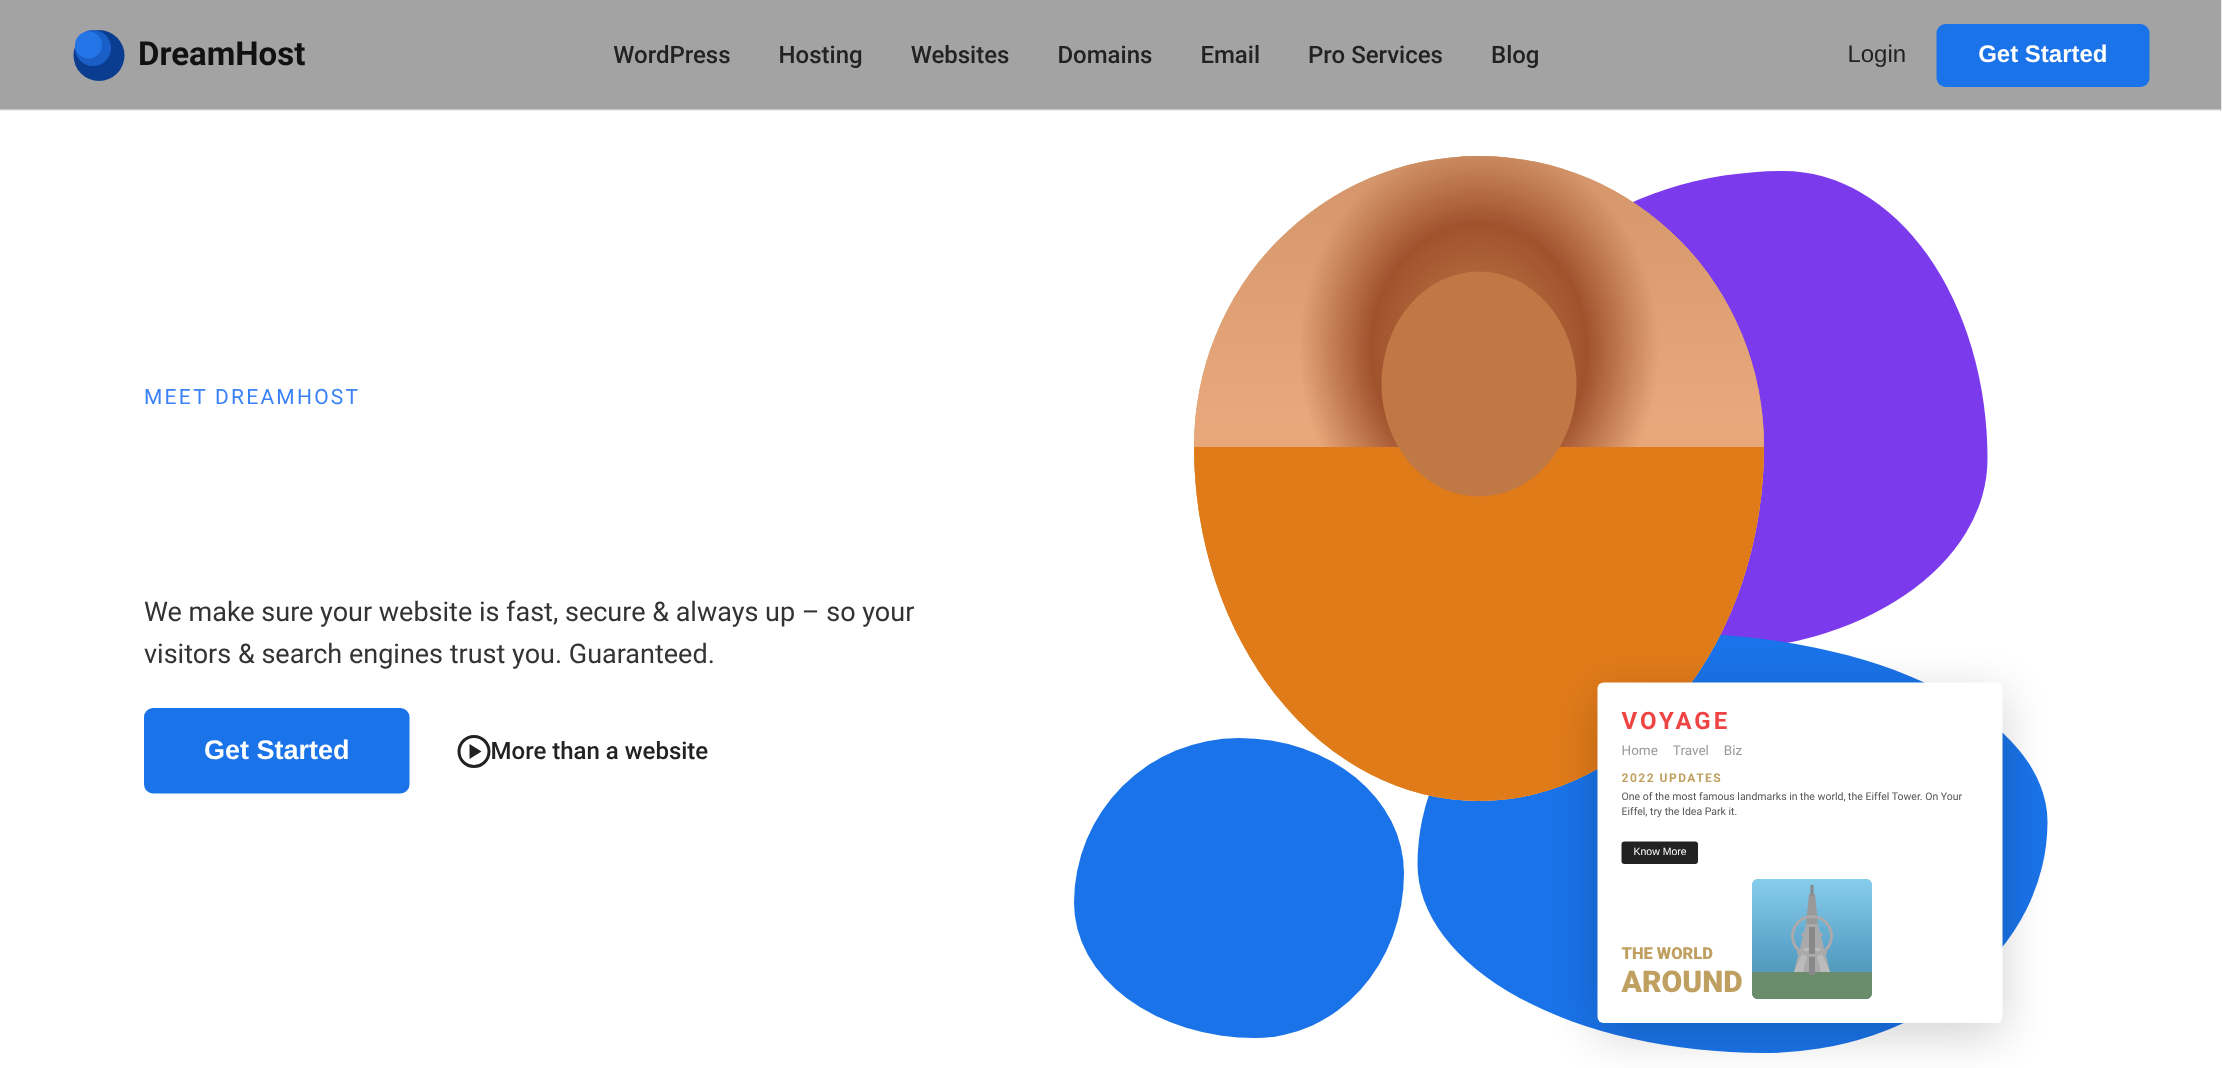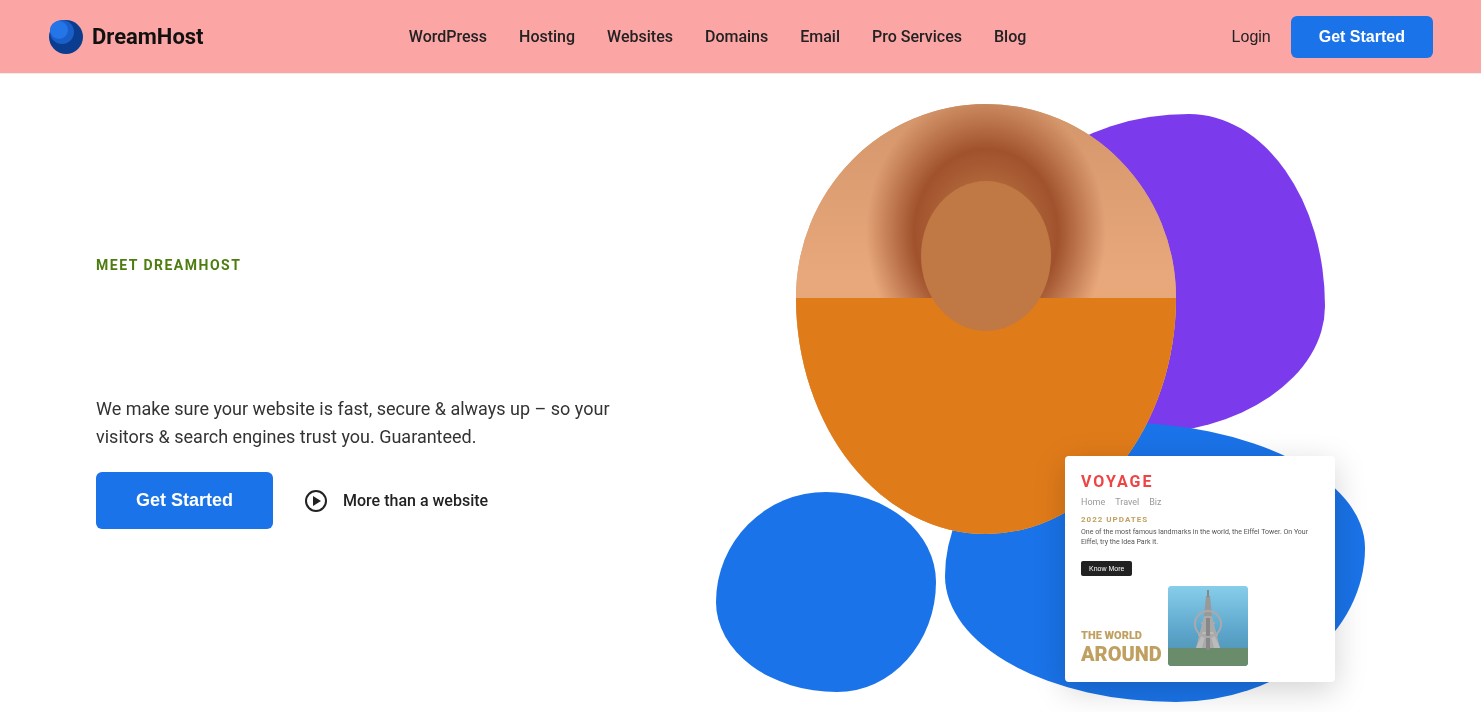--- a/index.html
+++ b/index.html
@@ -2,21 +2,21 @@
 <html><head>
   <meta charset="utf-8">
   <style>
     * { margin: 0; padding: 0; box-sizing: border-box; }
     body { font-family: -apple-system, BlinkMacSystemFont, 'Segoe UI', Roboto, sans-serif; background: #fff; width: 1481px; height: 712px; overflow: hidden; }
 
     
     nav {
       display: flex; align-items: center; justify-content: space-between;
       padding: 0 48px; height: 74px; border-bottom: 1px solid #eee;
-      background: #fca5a5; position: relative; z-index: 10; gap: 46px;
+      background: #a3a3a3; position: relative; z-index: 10; gap: 46px;
     }
     .nav-logo { display: flex; align-items: center; gap: 8px; cursor: pointer; }
     .logo-crescent {
       display: inline-block;
       width: 36px; height: 36px;
     }
     .nav-brand { font-size: 22px; font-weight: 700; color: #111; }
     .nav-links { display: flex; align-items: center; gap: 32px; }
     .nav-links a {
       text-decoration: none; color: #222; font-size: 16px; font-weight: 500;
@@ -38,38 +38,38 @@
       padding: 0 96px 0 96px;
       height: calc(712px - 74px);
       position: relative;
       overflow: hidden;
     }
     .hero-left {
       flex: 0 0 640px;
       z-index: 2;
     }
     .hero-eyebrow {
-      font-size: 14px; font-weight: 700; color: #4d7c0f;
+      font-size: 14px; font-weight: 400; color: #3b82f6;
       letter-spacing: 1.5px; text-transform: uppercase; margin-bottom: 18px;
     }
     .hero-title {
       font-size: 72px; font-weight: 900; color: #111;
       line-height: 1.05; margin-bottom: 28px;
     }
     .hero-desc {
       font-size: 18px; color: #333; line-height: 1.6; margin-bottom: 20px;
       max-width: 560px;
     }
     .hero-actions { display: flex; align-items: center; gap: 32px; }
     .btn-get-started-hero {
       background: #1a73e8; color: #fff; border: none; border-radius: 6px;
       padding: 18px 40px; font-size: 18px; font-weight: 700; cursor: pointer;
     }
     .more-than-link {
-      display: flex; align-items: center; gap: 16px;
+      display: flex; align-items: center; gap: 0;
       font-size: 16px; font-weight: 500; color: #222; cursor: pointer;
       text-decoration: none;
     }
     .play-icon {
       width: 22px; height: 22px; border: 2px solid #222; border-radius: 50%;
       display: flex; align-items: center; justify-content: center;
     }
     .play-triangle {
       width: 0; height: 0;
       border-top: 5px solid transparent;

